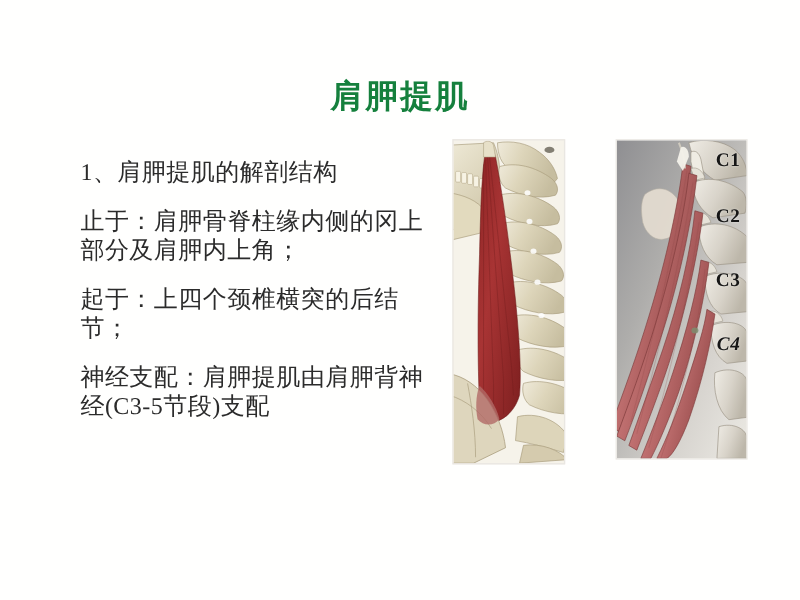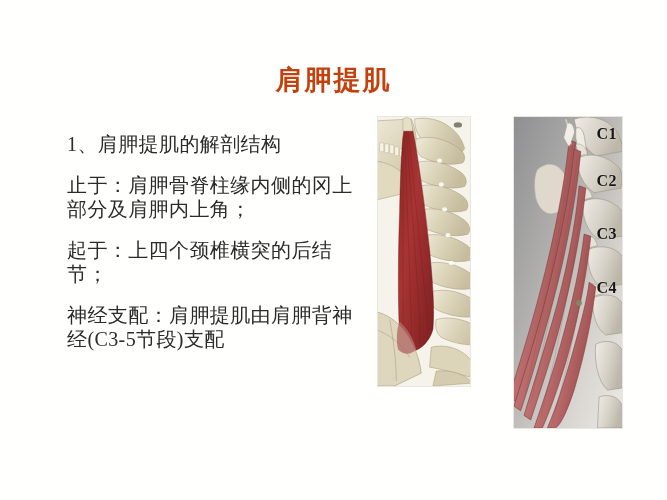--- a/index.html
+++ b/index.html
@@ -25,21 +25,21 @@
   
   .title {
     position: absolute;
     left: 0;
     right: 0;
     top: 62px;
     text-align: center;
     font-size: 27px;
     font-weight: bold;
     letter-spacing: 2px;
-    color: #c2410c;
+    color: #15803d;
     font-family: "Liberation Serif", "DejaVu Serif", serif;
   }
 
   
   .text-col {
     position: absolute;
     left: 67px;
     top: 132px;
     width: 300px;
   }
@@ -64,21 +64,21 @@
     display: flex;
     gap: 6px;
   }
   .panel {
     position: relative;
     overflow: hidden;
     border: 1px solid #e9e7e2;
     box-sizing: border-box;
   }
   .panel-left  { width: 110px; height: 271px; background: #f4f1e8; }
-  .panel-right { width: 130px; height: 313px;
+  .panel-right { width: 130px; height: 267px;
                  background: linear-gradient(150deg,#9a9a9c 0%,#b5b4b2 28%,#d9d7d2 62%,#e8e6e0 100%); margin-left: 36px; }
 
   .panel svg { display: block; width: 100%; height: 100%; }
 
   .cv-labels {
     position: absolute;
     right: 3px;
     top: 0;
     width: 34px;
     height: 100%;
@@ -263,18 +263,18 @@
         <ellipse cx="78" cy="162" rx="3.5" ry="2.6" fill="#7e8c6e" opacity="0.85"></ellipse>
         <path d="M62,2 C66,10 68,18 68,24" stroke="#cfcabe" stroke-width="2" fill="none"></path>
 
         <path d="M64,6 C68,4 72,8 72,14 L66,26 L60,18 Z" fill="#f3f1ea" opacity="0.95"></path>
       </svg>
 
       <div class="cv-labels">
         <div class="cv-label" style="top: 8px;">C1</div>
         <div class="cv-label" style="top: 55px;">C2</div>
         <div class="cv-label" style="top: 108px; text-align: right;">C3</div>
-        <div class="cv-label" style="top: 162px;">C4</div>
+        <div class="cv-label" style="top: 162px; font-style: italic;">C4</div>
       </div>
     </div>
 
   </div>
 </div>
 
 </body></html>

